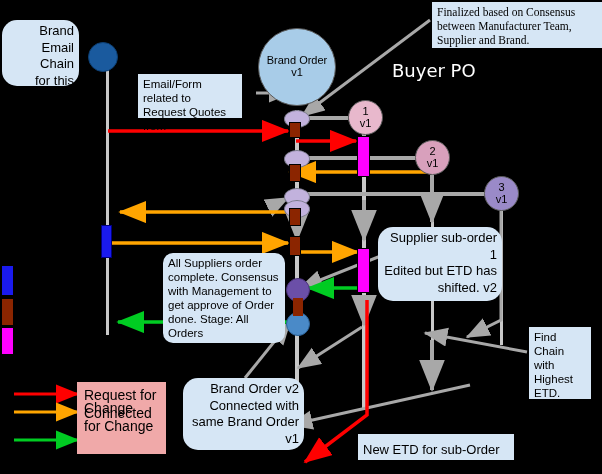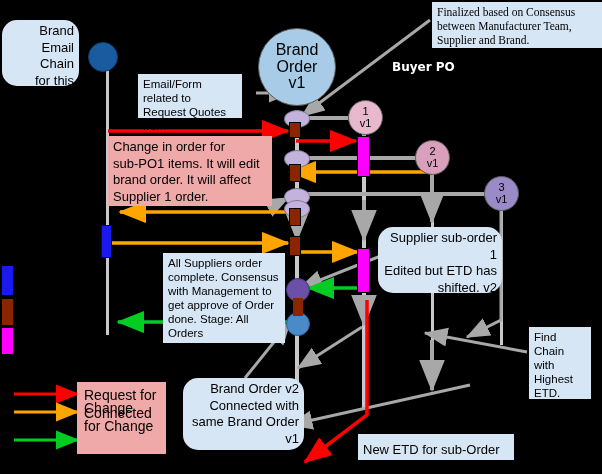--- a/index.html
+++ b/index.html
@@ -54,22 +54,22 @@
     position: absolute;
     box-sizing: border-box;
   }
   .lifeline {
     position: absolute;
     background: #c8c8c8;
   }
   .label-free {
     position: absolute;
     color: #ffffff;
-    font-weight: bold;
-    font-size: 12px;
+    font-weight: normal;
+    font-size: 18px;
     font-family: "DejaVu Sans", sans-serif;
   }
   .swatch {
     position: absolute;
     box-sizing: border-box;
   }
   svg.overlay {
     position: absolute;
     left: 0; top: 0;
     width: 602px;
@@ -175,33 +175,29 @@
 order</div>
 
   <div class="note" style="left:138px; top:74px; width:104px; height:44px;">Email/Form related to
 Request Quotes from
 Suppliers</div>
 
   <div class="note" style="left:432px; top:2px; width:170px; height:46px;font-family:Liberation Serif, serif;">Finalized based on Consensus
 between Manufacturer Team,
 Supplier and Brand.</div>
 
-  <div class="note pink big" style="left:108px; top:136px; width:164px; height:70px;">Change in order for
-sub-PO1 items. It will edit
-brand order. It will affect
-Supplier 1 order.</div>
-
-  <div class="note" style="left:163px; top:253px; width:122px; height:90px;">All Suppliers order
+
+  <div class="note" style="left:163px; top:253px; width:122px; height:90px;border-radius:10px;">All Suppliers order
 complete. Consensus
 with Management to
 get approve of Order
 done. Stage: All Orders
 done</div>
 
-  <div class="note big center" style="left:378px; top:227px; width:124px; height:66px;">Supplier sub-order
+  <div class="note big center" style="left:378px; top:227px; width:124px; height:74px;">Supplier sub-order
 1
 Edited but ETD has
 shifted. v2</div>
 
   <div class="note" style="left:529px; top:327px; width:62px; height:72px;">Find Chain
 with Highest
 ETD. That is
 risky chain in
 system</div>
 
@@ -209,21 +205,21 @@
 Connected with
 same Brand Order
 v1</div>
 
   <div class="note big" style="left:358px; top:434px; width:156px; height:26px; line-height:26px;">New ETD for sub-Order 1</div>
 
   <div class="label-free" style="left:392px; top:60px;">Buyer PO</div>
 
   <div class="circle-node" style="left:88px; top:42px; width:30px; height:30px; background:#1a5a9e; border-color:#0d3f73;"></div>
 
-  <div class="circle-node" style="left:258px; top:28px; width:78px; height:78px; background:#a8cce8; font-size:16px;">Brand Order
+  <div class="circle-node" style="left:258px; top:28px; width:78px; height:78px; background:#a8cce8; font-size:11px;">Brand Order
 v1</div>
 
   <div class="circle-node" style="left:348px; top:100px; width:35px; height:35px; background:#e8b8cc; font-size:11px;">1
 v1</div>
 
   <div class="circle-node" style="left:415px; top:140px; width:35px; height:35px; background:#d8a0bc; font-size:11px;">2
 v1</div>
 
   <div class="circle-node" style="left:484px; top:176px; width:35px; height:35px; background:#9a8ac8; font-size:11px;">3
 v1</div>

